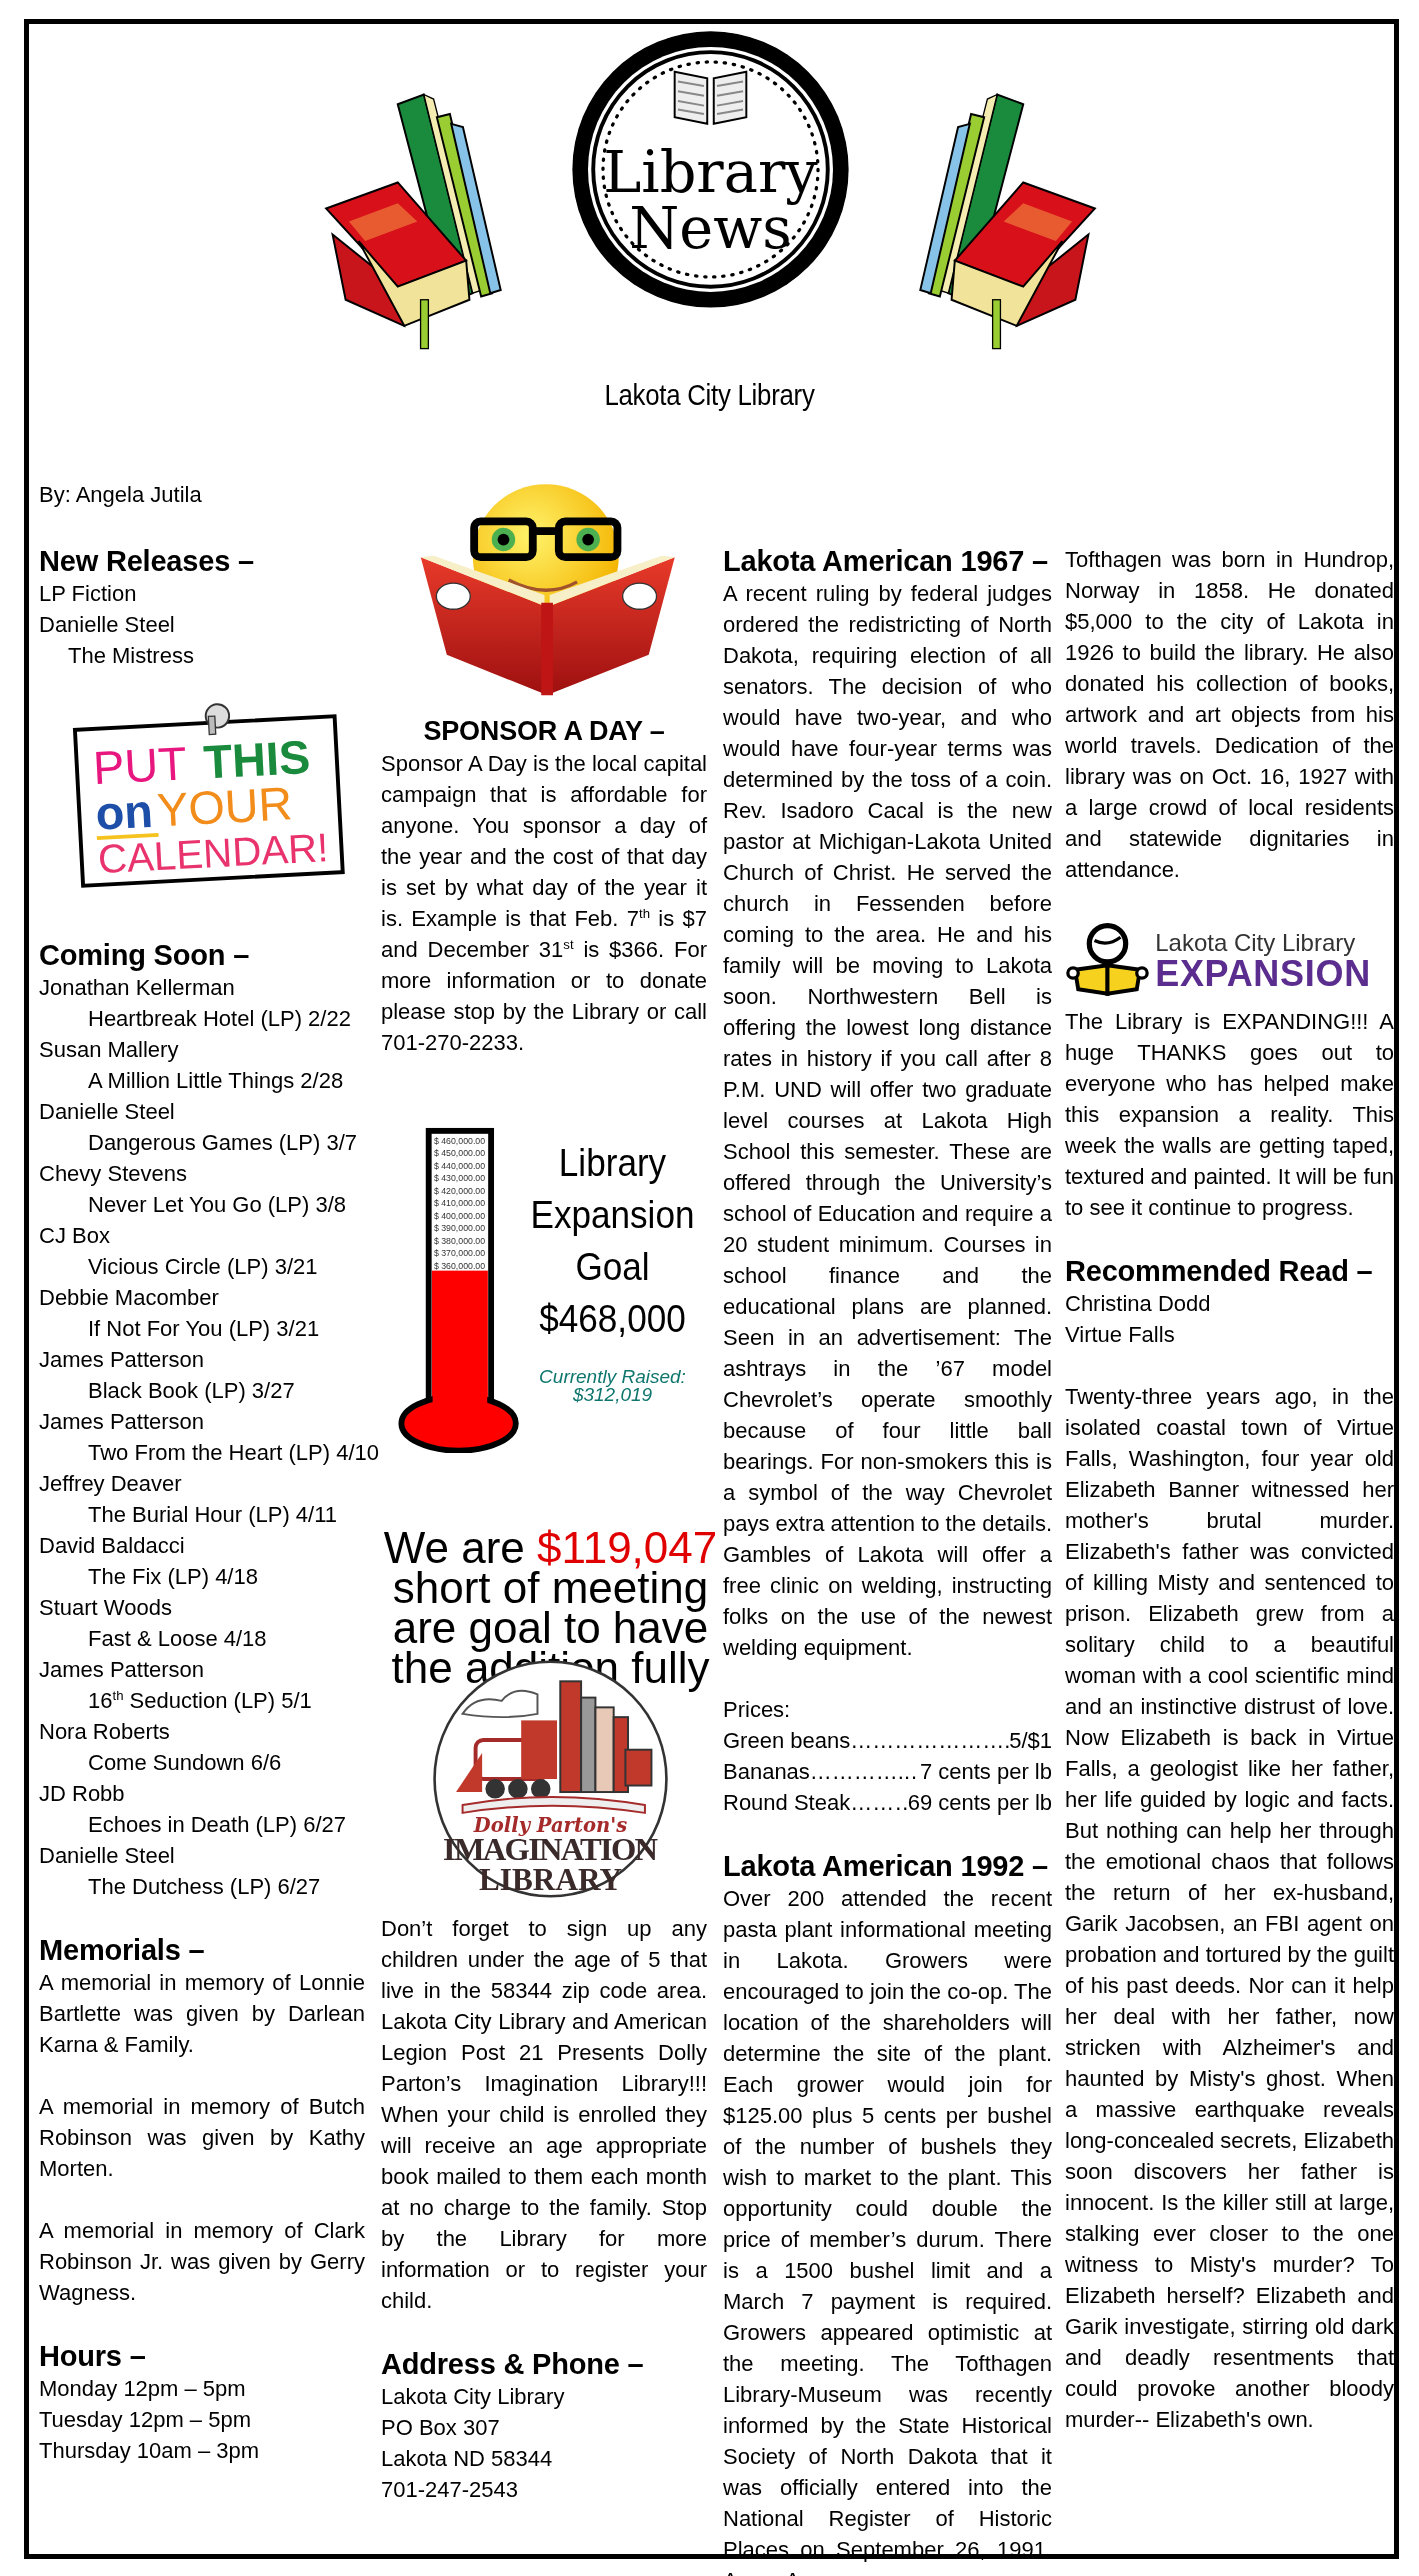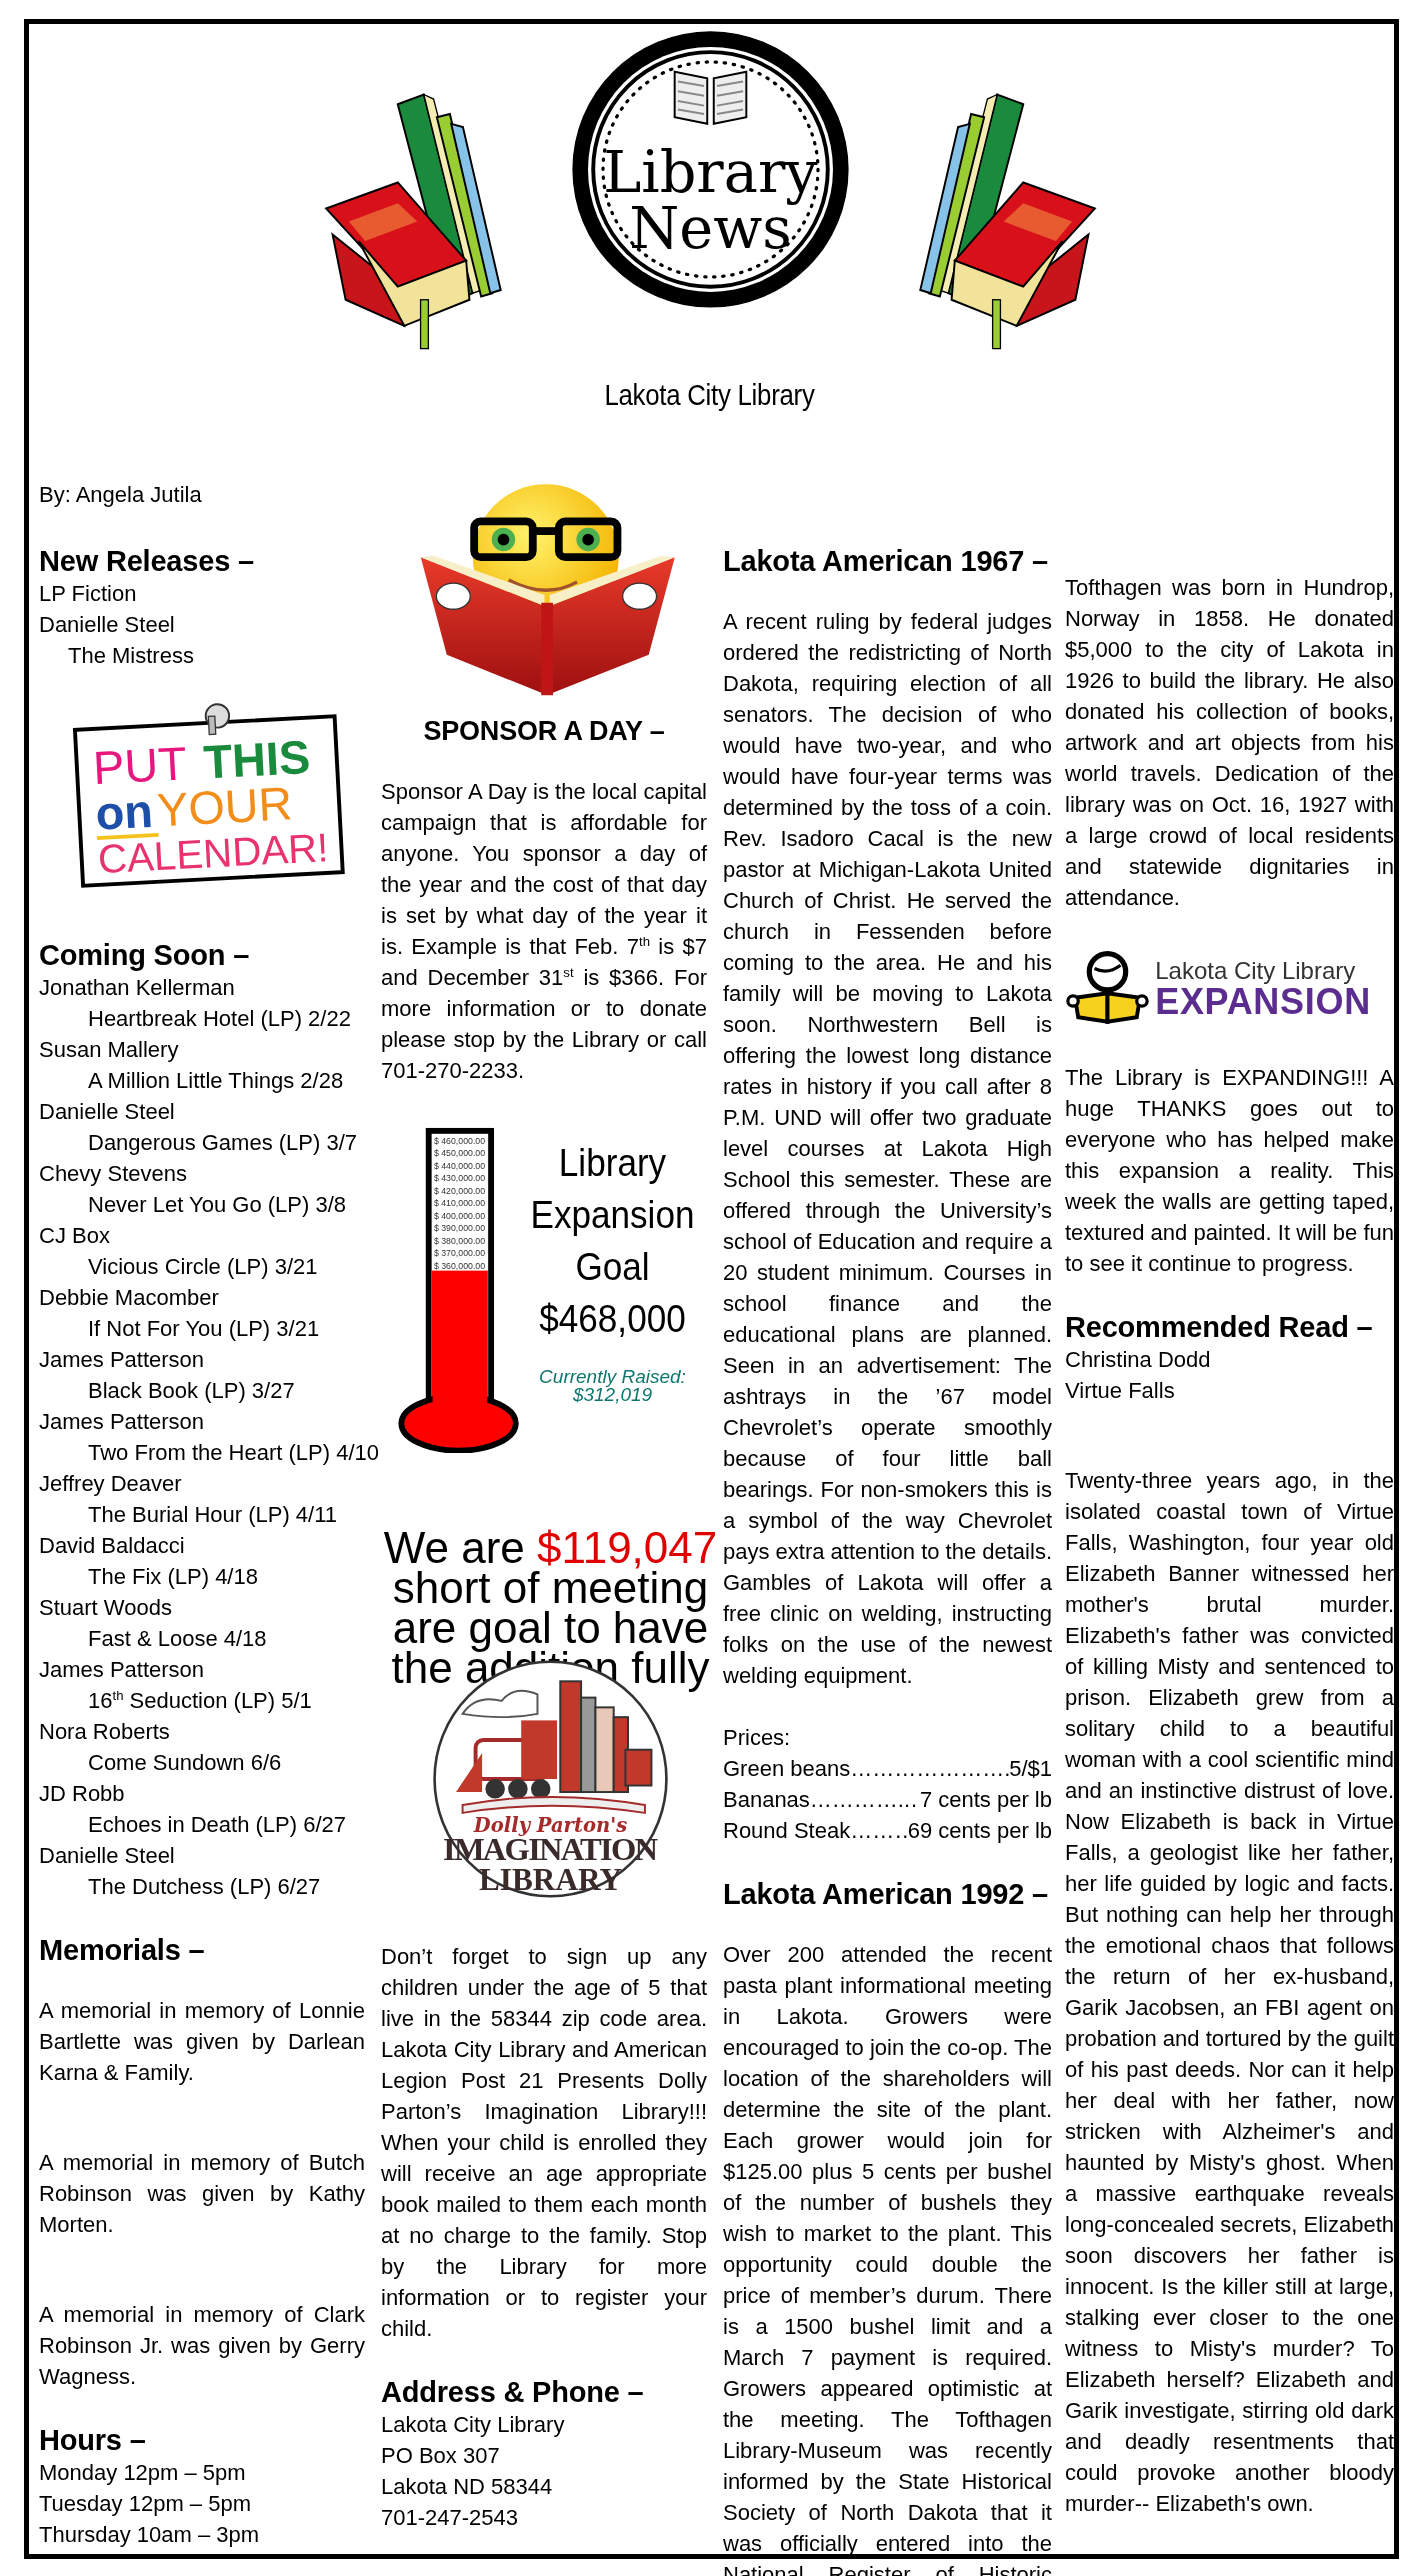--- a/index.html
+++ b/index.html
@@ -14,21 +14,21 @@
   .byline { position:absolute; left:39px; top:482px; font-size:22px; }
   .col { position:absolute; font-size:22px; line-height:31px; }
   .col1 { left:39px; top:544px; width:326px; }
   .col2 { left:381px; width:326px; }
   .col3 { left:723px; top:544px; width:329px; }
   .col4 { left:1065px; top:544px; width:329px; }
   h2 { font-size:29px; font-weight:bold; margin:0; line-height:34px; letter-spacing:-0.2px; }
   .line { display:block; white-space:nowrap; }
   .indent { padding-left:29px; }
   .indent2 { padding-left:49px; }
-  .just { text-align:justify;margin-top:28px; }
+  .just { text-align:justify; }
   .gap { height:31px; }
   p { margin:0; }
   sup { font-size:60%; line-height:0; }
   .red { color:#e00000; }
   .center { text-align:center; }
   .price { display:flex; white-space:nowrap; }
   .price .dots { flex:1; overflow:hidden; }
 </style>
 </head>
 <body>

